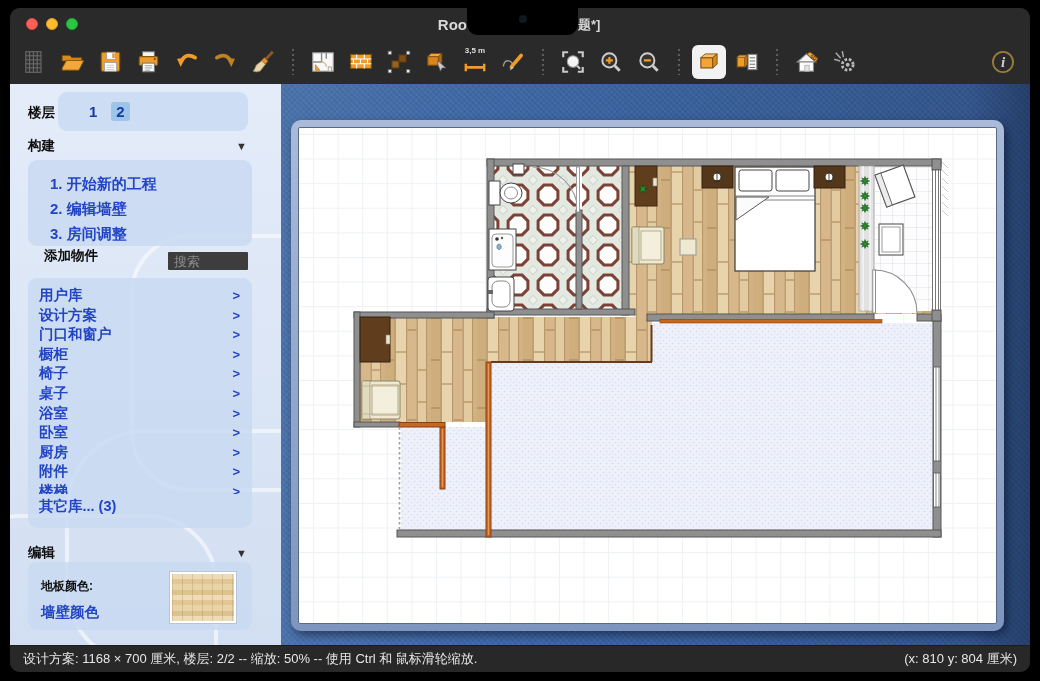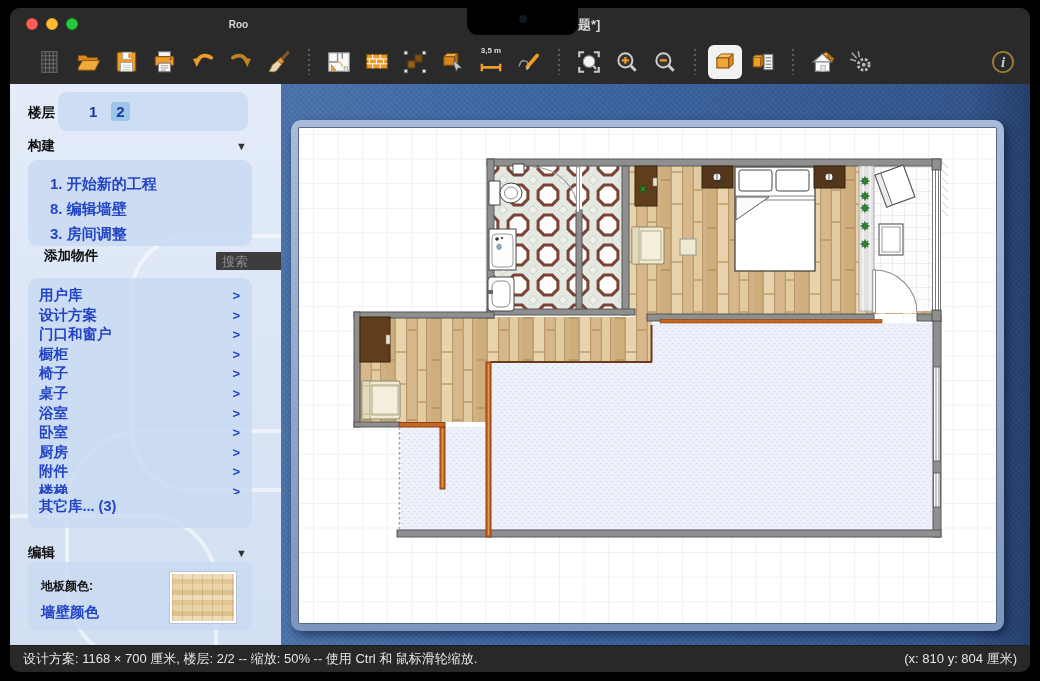--- a/index.html
+++ b/index.html
@@ -8,26 +8,26 @@
   .window{position:absolute;left:10px;top:8px;width:1020px;height:664px;border-radius:10px;
     overflow:hidden;background:#2a2a2a;box-shadow:0 0 0 1px #000;}
   
   .titlebar{position:relative;height:32px;background:#2a2a2a;}
   .lights{position:absolute;left:16px;top:10px;display:flex;gap:8px;}
   .light{width:12px;height:12px;border-radius:50%;}
   .light.red{background:#ff5f57;border:1px solid #d94e46;box-sizing:border-box;}
   .light.yellow{background:#febc2e;border:1px solid #dda123;box-sizing:border-box;}
   .light.green{background:#28c840;border:1px solid #1fa833;box-sizing:border-box;}
   .title-left{position:absolute;left:0;top:0;width:457px;height:32px;line-height:34px;
-    text-align:center;color:#d8d8d8;font-size:10px;font-weight:700;overflow:hidden;}
+    text-align:right;color:#d8d8d8;font-size:15px;font-weight:700;overflow:hidden;}
   .title-right{position:absolute;left:568px;top:0;height:32px;line-height:34px;
     color:#d8d8d8;font-size:13px;font-weight:700;white-space:nowrap;}
   
   .toolbar{position:relative;height:44px;background:#2a2a2a;display:flex;align-items:center;
-    padding-left:22px;}
+    padding-left:6px;}
   .tbtn{position:relative;width:34px;height:34px;display:flex;align-items:center;justify-content:center;flex:0 0 auto;margin:0 2px;}
   .tbtn.sel{background:#f2f2f2;border-radius:6px;}
   .tbtn svg{display:block;}
   .tsep{width:2px;height:26px;margin:0 10px;flex:0 0 auto;
     background-image:linear-gradient(#5d5d5d 2px,transparent 2px);background-size:2px 5px;}
   .mlabel{position:absolute;top:1px;left:0;right:0;text-align:center;font-size:8px;color:#ddd;font-weight:700;letter-spacing:0;}
   .tspacer{flex:1;}
   
   .notch{position:absolute;left:467px;top:0;width:111px;height:35px;background:#000;
     border-radius:0 0 11px 11px;z-index:60;}
@@ -48,21 +48,21 @@
   .floors-panel{top:8px;height:39px;left:48px;width:190px;display:flex;align-items:center;
     padding-left:26px;gap:9px;box-sizing:border-box;}
   .floor-opt{font-size:15px;font-weight:700;color:#173c9e;padding:1px 5px;border-radius:3px;}
   .floor-opt.sel{background:#9cc5e9;}
   .build-head{top:53px;}
   .build-col{top:56px;}
   .build-panel{top:76px;height:86px;padding:11px 0 0 22px;box-sizing:border-box;}
   .step{font-size:15px;font-weight:700;color:#2345c4;line-height:25px;white-space:nowrap;}
   .add-head{top:163px;margin-left:16px;}
   .search{position:absolute;left:158px;top:168px;width:80px;height:18px;background:#3d3d3d;
-    border:none;color:#bbb;font-size:13px;padding:0 0 0 6px;box-sizing:border-box;border-radius:1px;font-family:inherit;margin-left:48px;}
+    border:none;color:#bbb;font-size:13px;padding:0 0 0 6px;box-sizing:border-box;border-radius:1px;font-family:inherit;}
   .search::placeholder{color:#8e8e8e;}
   .cat-panel{top:194px;height:250px;padding:8px 0 0 0;box-sizing:border-box;}
   .catlist{height:208px;overflow:hidden;}
   .catrow{display:flex;justify-content:space-between;align-items:center;padding:0 12px 0 11px;
     line-height:19.6px;height:19.6px;gap:37px;}
   .catrow .lab{font-size:14.5px;font-weight:700;color:#2345c4;white-space:nowrap;}
   .catrow .chev{font-size:13px;font-weight:700;color:#2345c4;}
   .morerow{padding:3px 12px 0 11px;font-size:14.5px;font-weight:700;color:#2345c4;}
   .edit-head{top:460px;}
   .edit-col{top:463px;}
@@ -284,21 +284,21 @@
         <div class="shead floors-label">楼层</div>
         <div class="panel floors-panel">
           <span class="floor-opt">1</span>
           <span class="floor-opt sel">2</span>
         </div>
 
         <div class="shead build-head">构建</div>
         <div class="collapse build-col">▼</div>
         <div class="panel build-panel">
           <div class="step">1. 开始新的工程</div>
-          <div class="step">8. 编辑墙壁</div>
+          <div class="step">2. 编辑墙壁</div>
           <div class="step">3. 房间调整</div>
         </div>
 
         <div class="shead add-head">添加物件</div>
         <input class="search" placeholder="搜索" style="">
 
         <div class="panel cat-panel">
           <div class="catlist">
             <div class="catrow">
                 <span class="lab">用户库</span>

